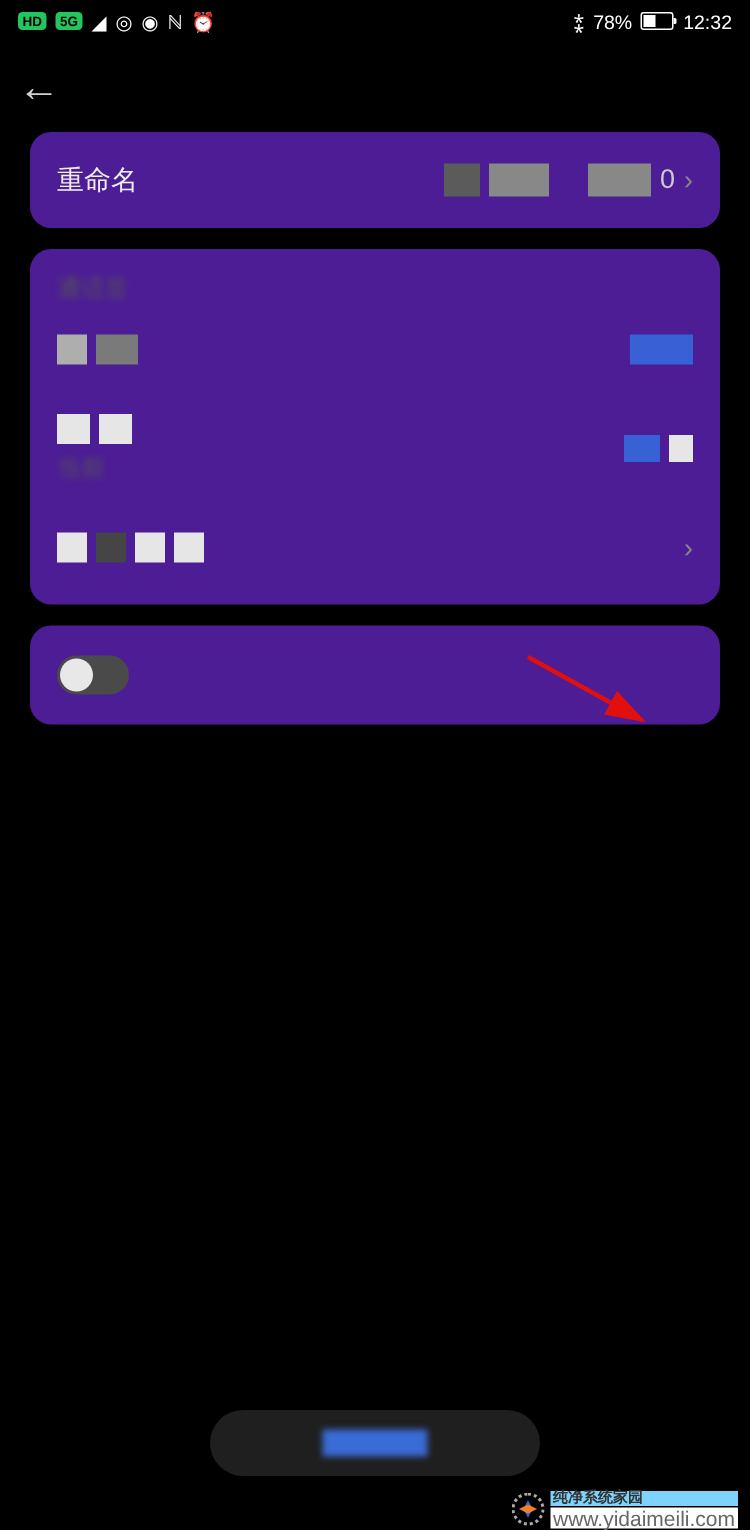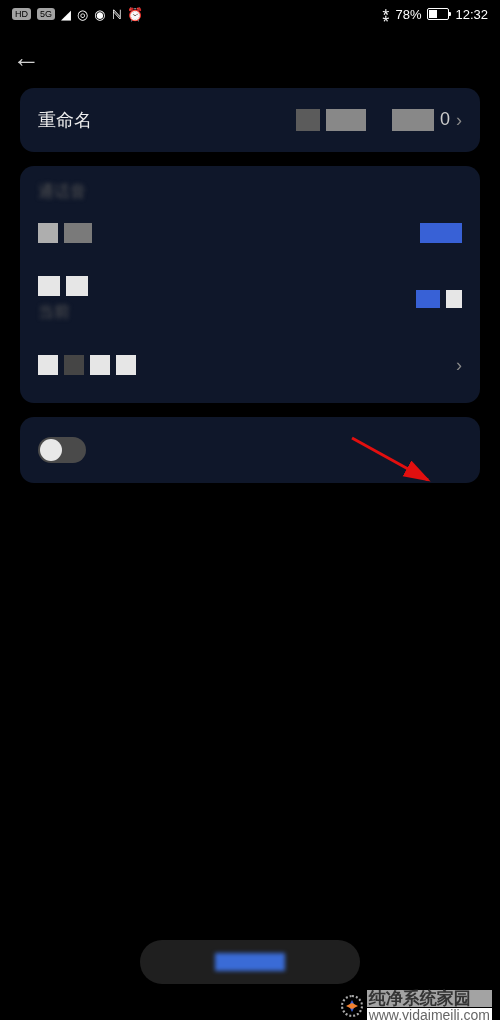--- a/index.html
+++ b/index.html
@@ -23,25 +23,25 @@
       align-items: center;
       padding: 0 12px;
       font-size: 13px;
     }
     .status-left {
       display: flex;
       gap: 6px;
       align-items: center;
     }
     .status-left .pill {
-      background: #a3a3a3;
+      background: #22c55e;
       color: #000;
       border-radius: 3px;
       font-size: 9px;
-      font-weight: normal;
+      font-weight: bold;
       padding: 1px 3px;
     }
     .status-right {
       display: flex;
       gap: 6px;
       align-items: center;
       font-size: 13px;
     }
     .battery-icon {
       width: 22px;
@@ -76,21 +76,21 @@
     }
     .back-arrow {
       font-size: 28px;
       color: #d0d0d0;
       cursor: pointer;
     }
     .content {
       padding: 0 20px;
     }
     .card {
-      background: #0f172a;
+      background: #4c1d95;
       border-radius: 14px;
       margin-bottom: 14px;
     }
     .row {
       display: flex;
       align-items: center;
       justify-content: space-between;
       padding: 20px 18px;
     }
     .row-label {
@@ -302,16 +302,16 @@
 </div>
 
 <div class="watermark-bar">
   <div class="watermark-logo">
     <svg width="16" height="16">
         <path d="M8 2 L11 8 L8 14 L5 8 Z" fill="#3861d6"></path>
         <path d="M2 8 L8 5 L14 8 L8 11 Z" fill="#f08030"></path>
       </svg>
   </div>
   <div class="wm-text">
-    <span style="font-size:17px;color:#333;background:#a3a3a3;padding:0 2px;font-weight:bold">纯净系统家园</span>
+    <span style="font-size:10px;color:#333;background:#7dd3fc;padding:0 2px;font-weight:bold">纯净系统家园</span>
     <span style="font-size:14px;color:#666;background:#fff;padding:0 2px">www.yidaimeili.com</span>
   </div>
 </div>
 
 </body></html>

